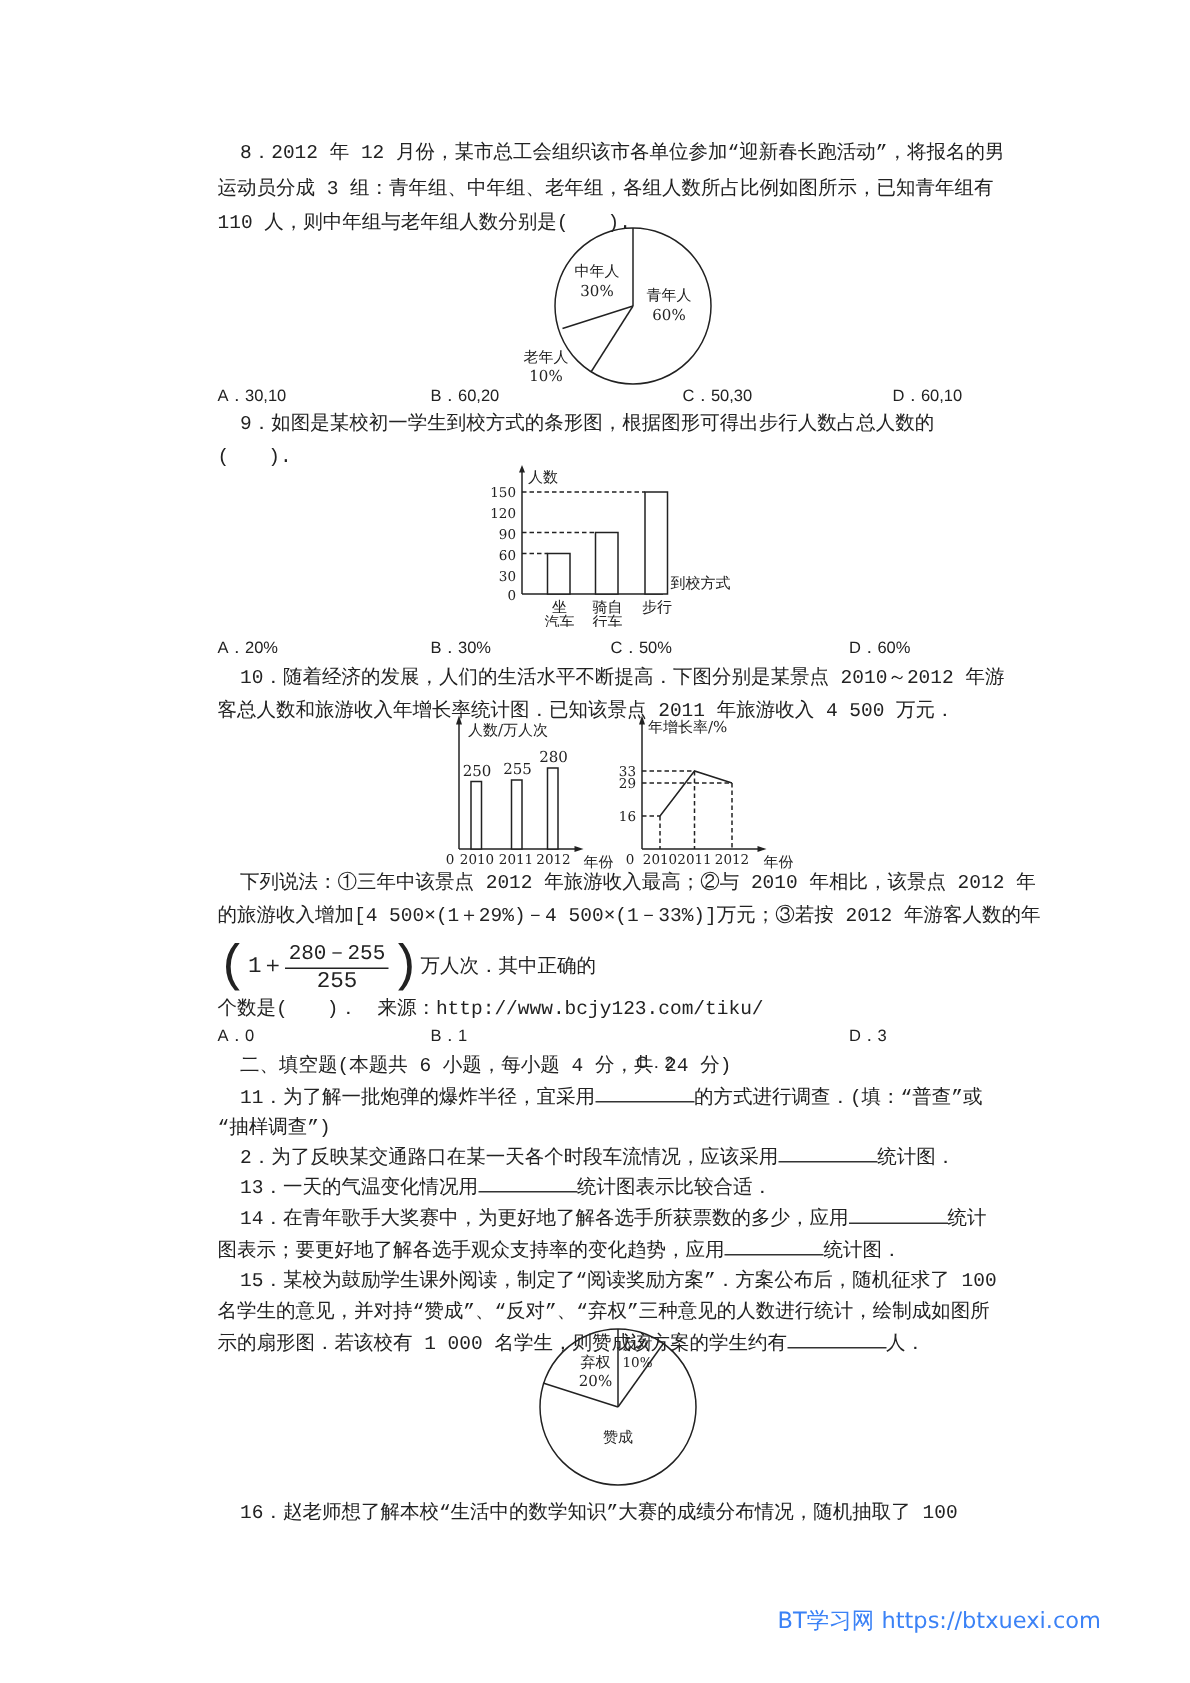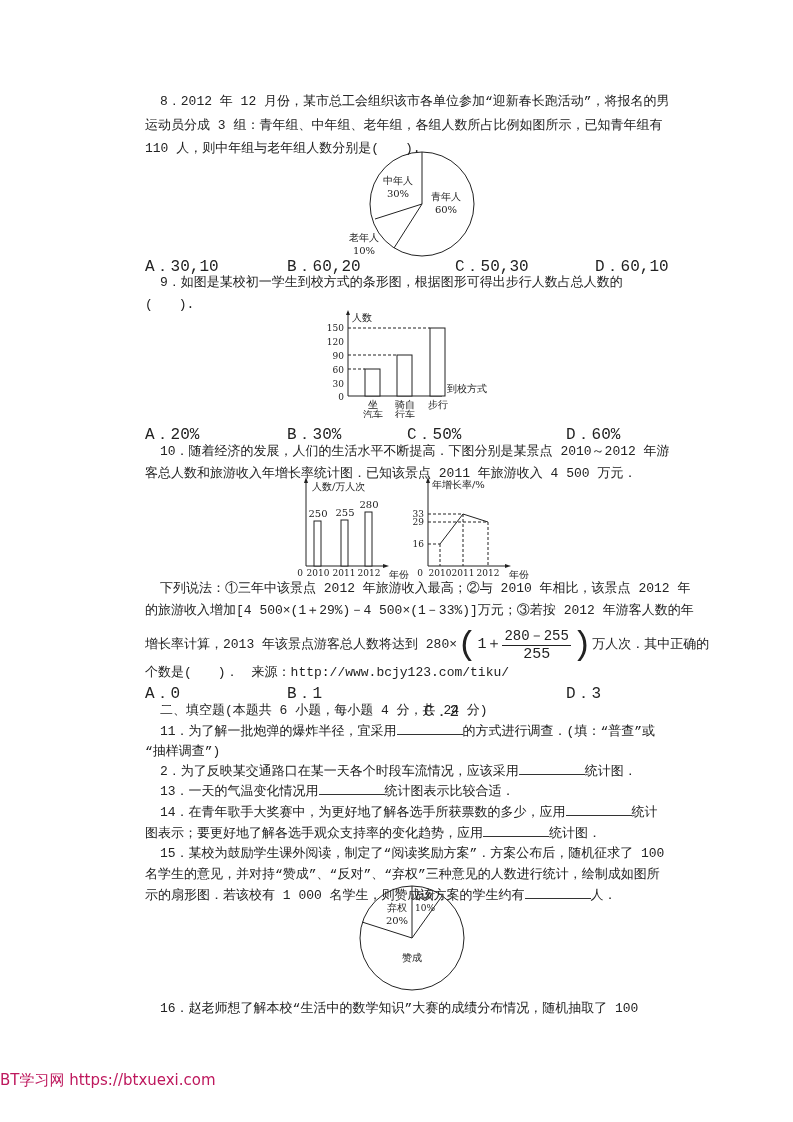--- a/index.html
+++ b/index.html
@@ -1,22 +1,22 @@
 <!DOCTYPE html>
 <html><head>
 <meta charset="utf-8">
 <style>
   html,body{margin:0;padding:0;background:#fff;}
   body{width:793px;height:1122px;position:relative;overflow:hidden;font-family:"DejaVu Serif","Liberation Serif",serif;color:#222;font-size:13px;}
   .line{position:absolute;left:145px;width:520px;white-space:nowrap;font-size:13px;line-height:18px;font-family:Liberation Mono, monospace;}
   .indent{left:160px;}
-  .opt{position:absolute;font-size:16px;font-family:Liberation Mono, monospace;}
+  .opt{position:absolute;font-size:11px;font-family:Liberation Sans, sans-serif;}
   .blank{display:inline-block;border-bottom:1px solid #333;width:66px;height:12px;vertical-align:baseline;}
   svg text{font-family:"DejaVu Serif","Liberation Serif",serif;fill:#222;}
-  .footer{position:absolute;left:0;width:734px;top:1071px;text-align:left;font-family:"DejaVu Sans","Liberation Sans",sans-serif;font-size:15px;color:#be185d;}
+  .footer{position:absolute;left:0;width:734px;top:1071px;text-align:right;font-family:"DejaVu Sans","Liberation Sans",sans-serif;font-size:15px;color:#3b82f6;}
   .frac{display:inline-block;vertical-align:middle;text-align:center;margin:0 1px;}
   .frac .num{display:block;border-bottom:1px solid #222;padding:0 2px;font-size:14px;line-height:18px;}
   .frac .den{display:block;font-size:15px;line-height:18px;}
   .paren{font-size:34px;vertical-align:middle;line-height:34px;font-weight:100;}
 </style>
 </head>
 <body>
 
 <div class="line indent" style="top:93px">8．2012 年 12 月份，某市总工会组织该市各单位参加“迎新春长跑活动”，将报名的男</div>
 <div class="line" style="top:117px">运动员分成 3 组：青年组、中年组、老年组，各组人数所占比例如图所示，已知青年组有</div>
@@ -114,21 +114,20 @@
   <text x="8" y="102" font-size="9" text-anchor="middle">0</text>
   <text x="28" y="102" font-size="9" text-anchor="middle">2010</text>
   <text x="51" y="102" font-size="9" text-anchor="middle">2011</text>
   <text x="76" y="102" font-size="9" text-anchor="middle">2012</text>
   <text x="97" y="104" font-size="10">年份</text>
 </svg>
 
 <div class="line indent" style="top:580px">下列说法：①三年中该景点 2012 年旅游收入最高；②与 2010 年相比，该景点 2012 年</div>
 <div class="line" style="top:602px">的旅游收入增加[4 500×(1＋29%)－4 500×(1－33%)]万元；③若按 2012 年游客人数的年</div>
 <div class="line" style="top:624px;height:42px;display:flex;align-items:center">
-  <span>增长率计算，2013 年该景点游客总人数将达到 280×</span>
   <span class="paren">(</span>
   <span style="font-size:15px">1＋</span>
   <span class="frac">
     <span class="num">280－255</span>
     <span class="den">255</span>
   </span>
   <span class="paren">)</span>
   <span>万人次．其中正确的</span>
 </div>
 <div class="line" style="top:664px">个数是(　　)．　来源：http://www.bcjy123.com/tiku/</div>

